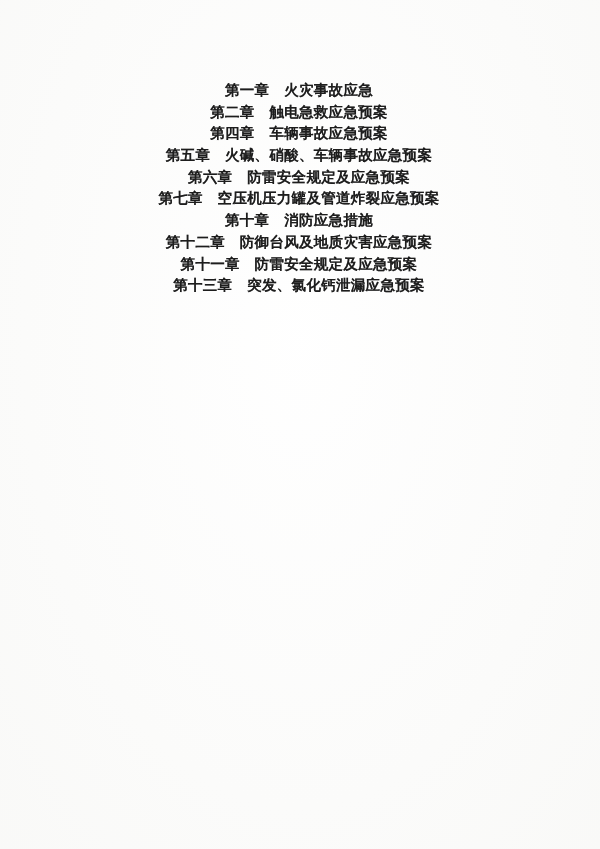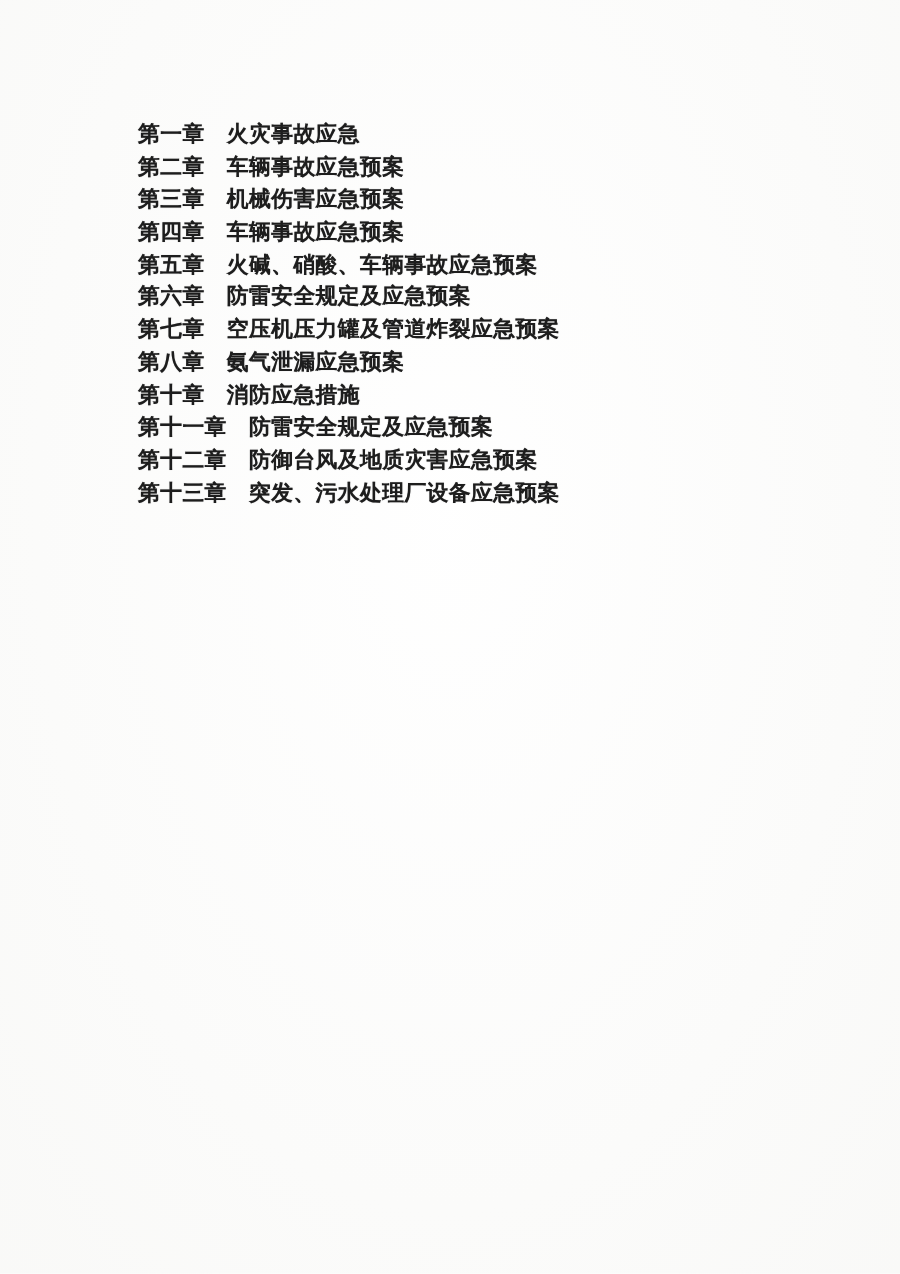--- a/index.html
+++ b/index.html
@@ -16,47 +16,46 @@
   }
   .page {
     position: absolute;
     inset: 0;
     background:
       radial-gradient(ellipse at 50% 40%, rgba(255,255,255,0.9), rgba(246,246,244,0.5)),
       #fcfcfb;
   }
   .toc {
     position: absolute;
-    left: 92px;
+    left: 64px;
     top: 80px;
     width: 470px;
+    text-align: center;
   }
   .toc-line {
     height: 21.7px;
     line-height: 21.7px;
     font-size: 14.5px;
     font-weight: bold;
     color: #1d1d1d;
     letter-spacing: 0.3px;
     white-space: pre;
     
     text-shadow: 0 0 0.45px rgba(40,40,40,0.55);
   }
 </style>
 </head>
 <body>
 
 <div class="page">
   <div class="toc">
     <div class="toc-line">第一章　火灾事故应急</div>
-    <div class="toc-line">第二章　车辆事故应急预案</div>
-    <div class="toc-line">第三章　机械伤害应急预案</div>
+    <div class="toc-line">第二章　触电急救应急预案</div>
     <div class="toc-line">第四章　车辆事故应急预案</div>
     <div class="toc-line">第五章　火碱、硝酸、车辆事故应急预案</div>
     <div class="toc-line">第六章　防雷安全规定及应急预案</div>
     <div class="toc-line">第七章　空压机压力罐及管道炸裂应急预案</div>
-    <div class="toc-line">第八章　氨气泄漏应急预案</div>
     <div class="toc-line">第十章　消防应急措施</div>
+    <div class="toc-line">第十二章　防御台风及地质灾害应急预案</div>
     <div class="toc-line">第十一章　防雷安全规定及应急预案</div>
-    <div class="toc-line">第十二章　防御台风及地质灾害应急预案</div>
-    <div class="toc-line">第十三章　突发、污水处理厂设备应急预案</div>
+    <div class="toc-line">第十三章　突发、氯化钙泄漏应急预案</div>
   </div>
 </div>
 
 </body></html>

